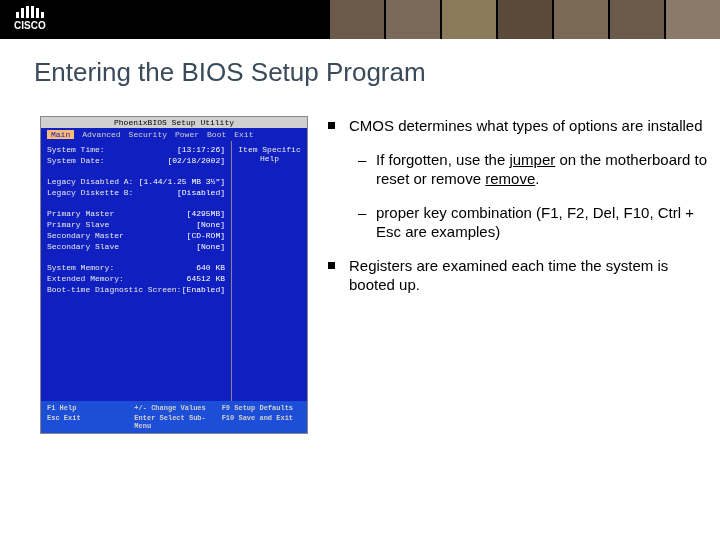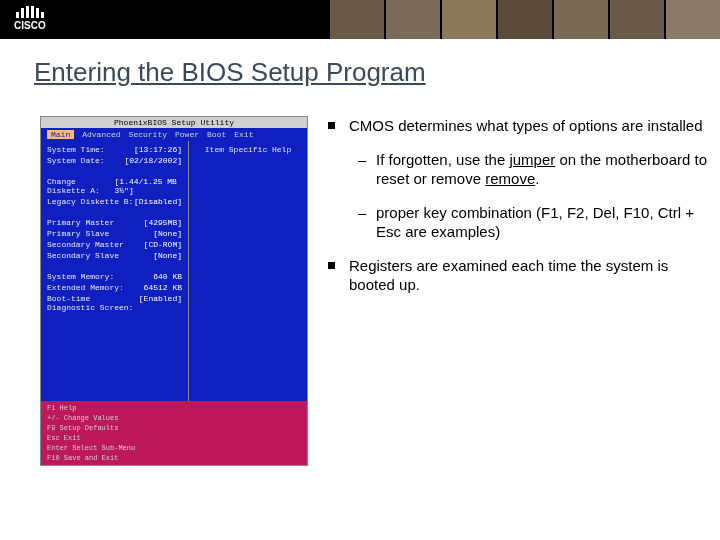--- a/index.html
+++ b/index.html
@@ -15,36 +15,36 @@
   .face { width: 56px; height: 56px; background: #555; border-left: 2px solid #000; }
   .face:nth-child(1){background:#6b5a4a}
   .face:nth-child(2){background:#7a6a5a}
   .face:nth-child(3){background:#8a7a5a}
   .face:nth-child(4){background:#5a4a3a}
   .face:nth-child(5){background:#7a6a55}
   .face:nth-child(6){background:#6a5a4a}
   .face:nth-child(7){background:#8a7a6a}
   .white-strip { height: 6px; background: #fff; }
 
-  .title { font-size: 26px; color: #3a4a5a; padding: 12px 16px 8px 34px; font-weight: normal; text-decoration: underline; }
+  .title { font-size: 26px; color: #3a4a5a; padding: 12px 16px 8px 34px; font-weight: normal; }
 
   .content { display: flex; padding: 20px 11px 0 40px; gap: 20px; }
 
   .bios-shot { width: 268px; border: 1px solid #888; font-family: 'Courier New', monospace; font-size: 8px; color: #fff; }
   .bios-title { background: #d0d0d0; color: #000; text-align: center; padding: 1px 0; }
   .bios-menu { background: #1020c0; color: #d0d0d0; display: flex; gap: 8px; padding: 2px 6px; }
   .bios-menu .sel { background: #fdba74; color: #1020c0; padding: 0 4px; }
   .bios-body { background: #1020c0; display: flex; min-height: 260px; }
   .bios-left { flex: 1; padding: 4px 6px; color: #e8e8e8; }
   .bios-left .row { display: flex; justify-content: space-between; margin-bottom: 2px; }
   .bios-left .row .val { color: #fff; }
   .bios-left .gap { height: 10px; }
-  .bios-right { width: 119px; border-left: 1px solid #888; padding: 4px; color: #e8e8e8; }
+  .bios-right { width: 76px; border-left: 1px solid #888; padding: 4px; color: #e8e8e8; }
   .bios-right .hdr { text-align: center; margin-bottom: 8px; }
-  .bios-foot { background: #be185d; color: #d0d0d0; padding: 3px 6px; display: grid; grid-template-columns: 1fr; gap: 2px 8px; font-size: 7px; }
+  .bios-foot { background: #1d4ed8; color: #d0d0d0; padding: 3px 6px; display: grid; grid-template-columns: 1fr 1fr 1fr; gap: 2px 8px; font-size: 7px; font-weight: bold; }
 
   .bullets { flex: 1; font-size: 15px; line-height: 1.3; }
   .b { display: flex; margin-bottom: 14px; }
   .b .sq { width: 7px; height: 7px; background: #000; flex: 0 0 7px; margin-top: 6px; margin-right: 14px; }
   .sub { display: flex; margin: 0 0 14px 30px; }
   .sub .dash { flex: 0 0 14px; margin-right: 4px; }
   .u { text-decoration: underline; }
 </style>
 </head>
 <body>
@@ -92,21 +92,21 @@
         <div class="row">
             <span>System Time:</span>
             <span class="val">[13:17:26]</span>
           </div>
         <div class="row">
             <span>System Date:</span>
             <span class="val">[02/18/2002]</span>
           </div>
         <div class="gap"></div>
         <div class="row">
-            <span>Change Diskette A:</span>
+            <span>Legacy Disabled A:</span>
             <span class="val">[1.44/1.25 MB 3½"]</span>
           </div>
         <div class="row">
             <span>Legacy Diskette B:</span>
             <span class="val">[Disabled]</span>
           </div>
         <div class="gap"></div>
         <div class="row">
             <span>Primary Master</span>
             <span class="val">[4295MB]</span>

